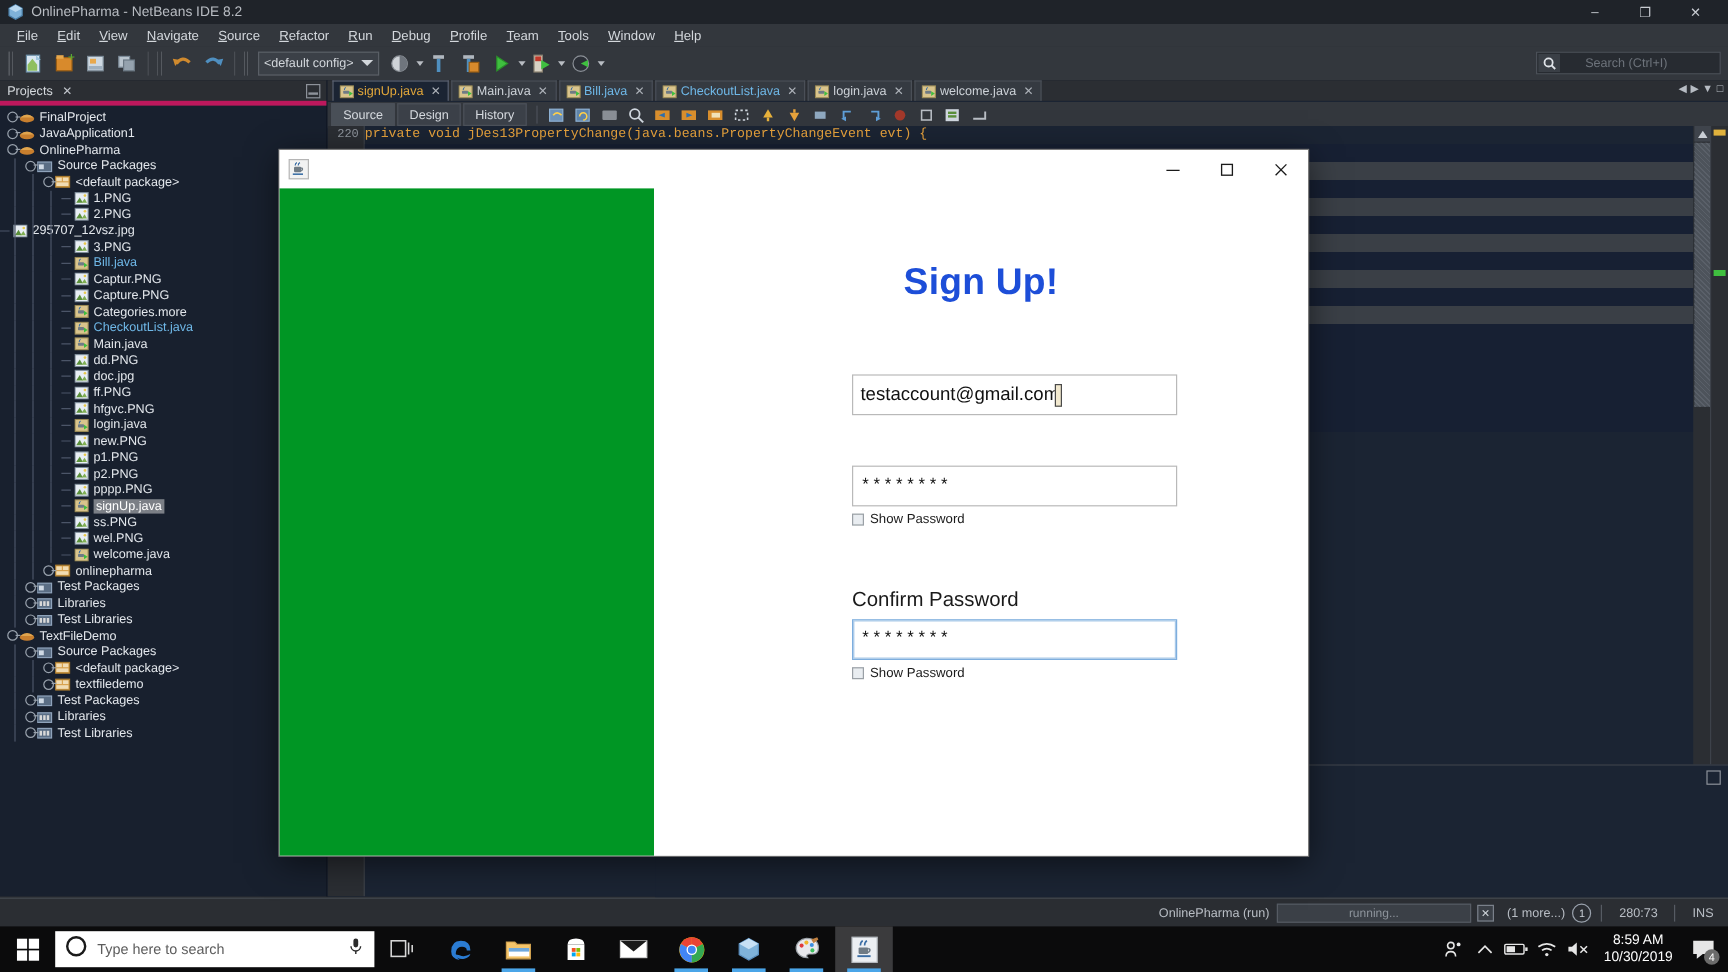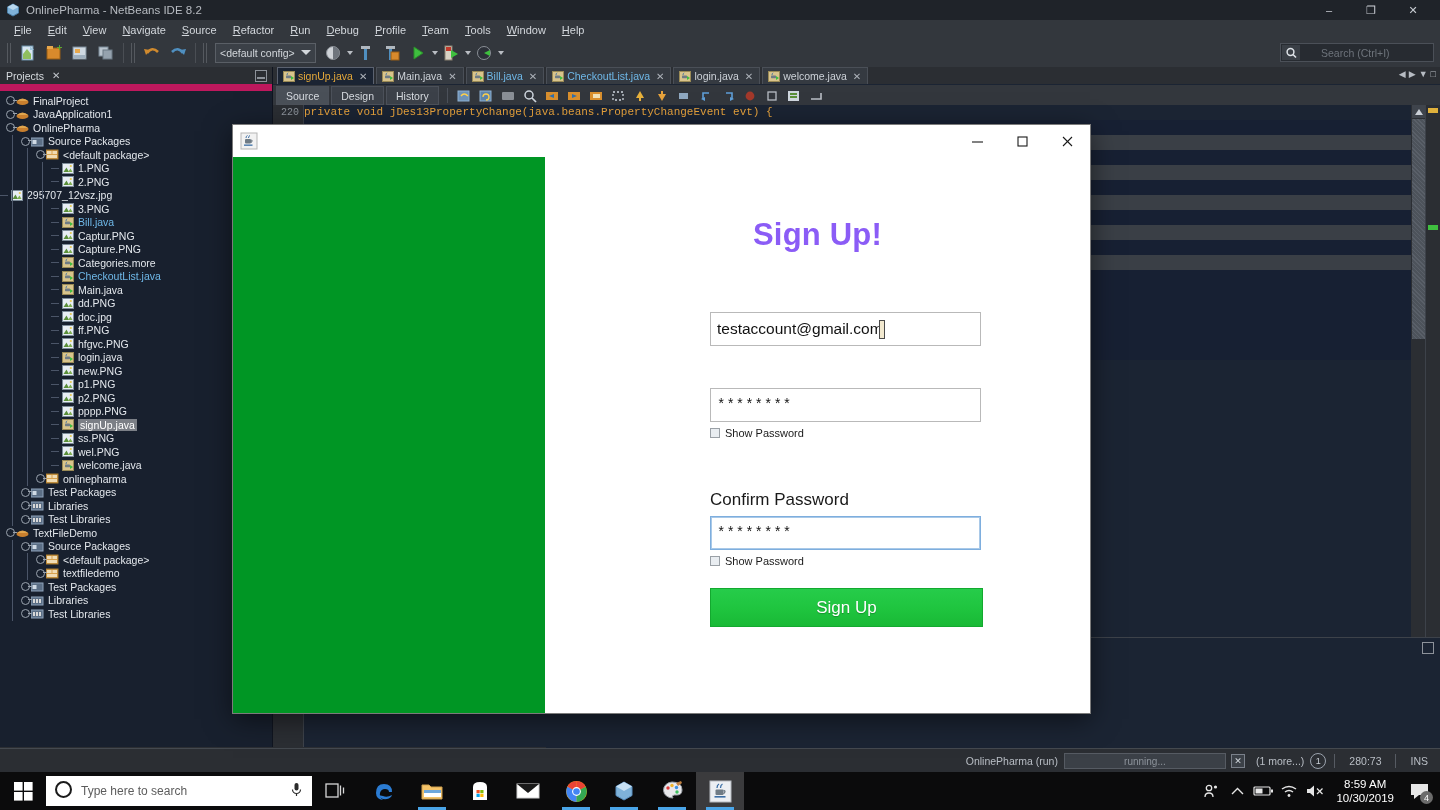--- a/index.html
+++ b/index.html
@@ -32,21 +32,21 @@
   .config-combo{width:95px;height:18px;background:#3b4047;border:1px solid #5a5f66;color:#d2d6db;
     font-size:10.5px;display:flex;align-items:center;padding-left:4px;margin:0 4px;position:relative;}
   .combo-arrow{position:absolute;right:4px;top:6px;width:0;height:0;border-left:5px solid transparent;border-right:5px solid transparent;border-top:5px solid #d2d6db;}
   .tb-caret{width:0;height:0;border-left:3px solid transparent;border-right:3px solid transparent;border-top:4px solid #b9bdc3;margin-left:1px;}
   .search-box{position:absolute;right:6px;top:4px;width:152px;height:17px;background:#272b31;border:1px solid #4b5058;display:flex;align-items:center;}
   .search-ico{width:18px;height:15px;display:flex;align-items:center;justify-content:center;background:#3a3f46;margin:0 1px;}
   .search-ph{color:#6d737b;font-size:10.5px;margin-left:20px;}
 
   
   .proj-panel{position:absolute;left:0;top:67px;width:272px;height:680px;background:#18202e;border-right:1px solid #101520;}
-  .proj-tabbar{height:17px;background:#2b2e33;display:flex;align-items:center;padding-left:6px;position:relative;border-bottom:7px solid #be185d;}
+  .proj-tabbar{height:17px;background:#2b2e33;display:flex;align-items:center;padding-left:6px;position:relative;border-bottom:4px solid #be185d;}
   .proj-tab{color:#d6dade;font-size:10.5px;}
   .proj-tab-x{margin-left:8px;color:#c2c6cc;font-size:10px;}
   .proj-min{position:absolute;right:5px;top:3px;width:10px;height:10px;border:1px solid #8d929a;}
   .proj-min:after{content:"";position:absolute;left:1px;top:6px;right:1px;height:2px;background:#8d929a;}
 
   .tree{padding-top:3px;font-size:10.5px;color:#dfe3e8;}
   .trow{height:13.5px;display:flex;align-items:center;white-space:nowrap;position:relative;}
   .thandle{width:9px;height:9px;margin-right:1px;display:flex;align-items:center;justify-content:center;flex:0 0 auto;}
   .thandle .ring{width:7px;height:7px;border:1.2px solid #9aa3ae;border-radius:50%;position:relative;}
   .thandle .ring:after{content:"";position:absolute;left:6px;top:2.5px;width:4px;height:1.2px;background:#9aa3ae;}
@@ -105,21 +105,21 @@
   .dialog{position:absolute;left:233px;top:125px;width:857px;height:588px;background:#ffffff;
     box-shadow:0 0 0 1px #7b7b7b, 0 6px 26px rgba(0,0,0,.55);}
   .dlg-title{height:32px;background:#ffffff;display:flex;align-items:center;}
   .dlg-icon{width:18px;height:18px;margin-left:7px;position:relative;}
   .dlg-ctrls{margin-left:auto;display:flex;height:32px;}
   .dlg-btn{width:45px;height:32px;display:flex;align-items:center;justify-content:center;color:#1a1a1a;}
   .dlg-body{position:absolute;left:0;top:32px;right:0;bottom:0;display:flex;}
   .dlg-left{width:312px;background:#009624;}
   .dlg-right{flex:1;background:#ffffff;position:relative;}
 
-  .su-title{position:absolute;left:0;right:0;top:60px;text-align:center;font-size:31px;font-weight:bold;color:#8b5cf6;letter-spacing:.2px;}
+  .su-title{position:absolute;left:0;right:0;top:60px;text-align:center;font-size:31px;font-weight:bold;color:#1d4ed8;letter-spacing:.2px;}
   .field-wrap{position:absolute;left:165px;width:271px;}
   .field-label{font-size:16px;color:#1a1a1a;margin-bottom:6px;}
   .field-label.big{font-size:17px;}
   .tinput{width:100%;height:34px;box-sizing:border-box;border:1px solid #b9b9b9;background:#fff;
     display:flex;align-items:center;padding-left:6px;font-size:15.5px;color:#111;position:relative;}
   .tinput.focus{border:1px solid #7eaede;box-shadow:inset 0 0 0 1px #a9c9e8;}
   .pw-dots{font-family:"Liberation Mono",monospace;font-size:14px;letter-spacing:1px;color:#111;}
   .chk-row{display:flex;align-items:center;margin-top:5px;}
   .chk-box{width:10px;height:10px;border:1px solid #9aa0a6;background:#e9edf1;margin-right:5px;box-sizing:border-box;}
   .chk-lbl{font-size:11px;color:#1a1a1a;}
@@ -1255,21 +1255,20 @@
           <div class="field-label big">Confirm Password</div>
           <div class="tinput focus">
             <span class="pw-dots">********</span>
           </div>
           <div class="chk-row">
             <span class="chk-box"></span>
             <span class="chk-lbl">Show Password</span>
           </div>
         </div>
 
-        <div class="btn-signup" style="top:431px">Sign Up</div>
 
 
       </div>
     </div>
   </div>
 
   <div class="taskbar">
     <div class="tb-start">
       <svg width="19" height="19" viewBox="0 0 19 19">
           <rect x="0" y="0" width="8.6" height="8.6" fill="#fff"></rect>

